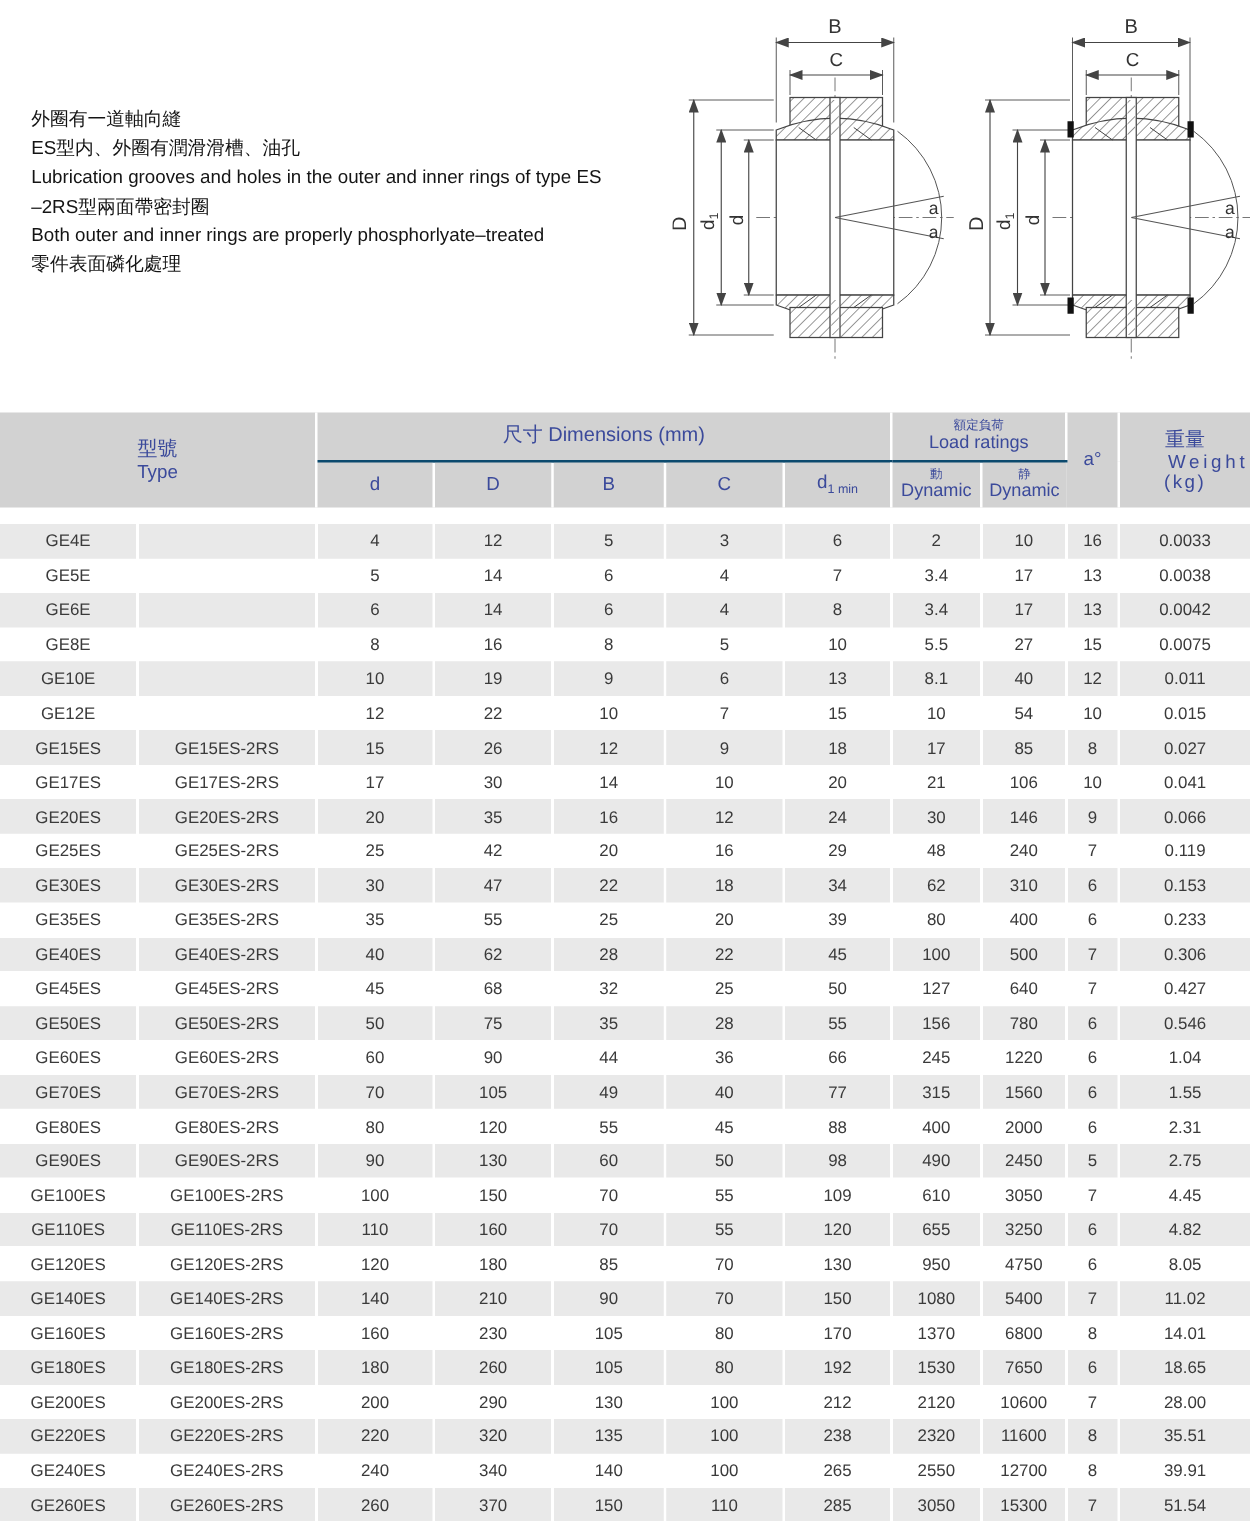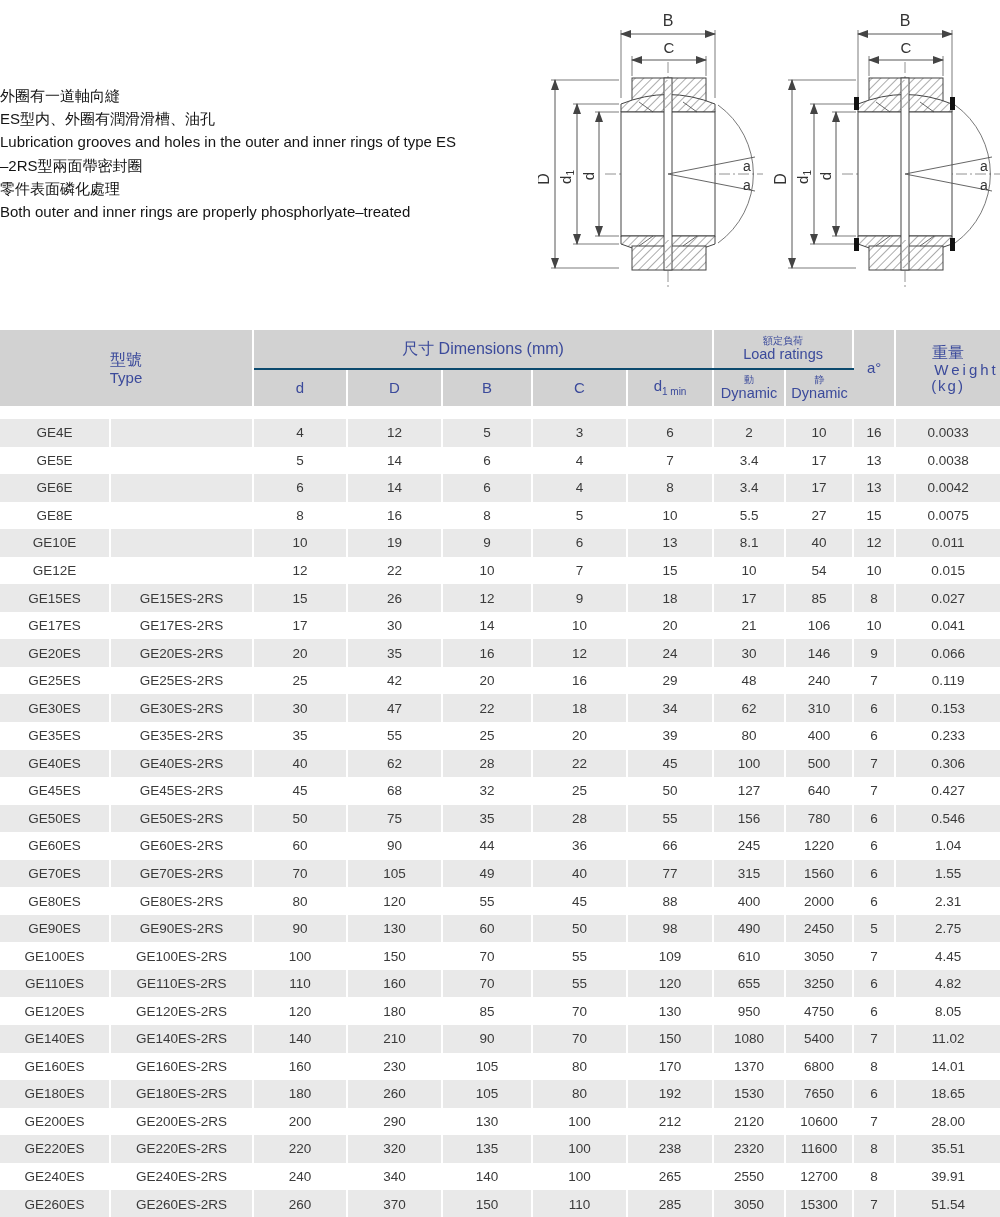--- a/index.html
+++ b/index.html
@@ -3,21 +3,21 @@
 <meta charset="utf-8">
 <style>
   * { margin:0; padding:0; box-sizing:border-box; }
   html,body { background:#fff; }
   .page {
     position:relative; width:1000px; height:1217px; background:#ffffff;
     font-family:"Liberation Sans", sans-serif; overflow:hidden;
   }
 
   
-  .intro { position:absolute; left:0; top:84px; color:#141414; }
+  .intro { position:absolute; left:25px; top:84px; color:#141414; }
   .intro-line { font-size:15px; line-height:23.2px; white-space:nowrap; }
 
   
   .diagrams { position:absolute; left:538px; top:0; width:462px; height:300px; }
   .diagrams text { font-family:"Liberation Sans", sans-serif; fill:#333; }
 
   
   table.spec {
     position:absolute; left:0; top:330px; width:1000px;
     border-collapse:collapse; table-layout:fixed;
@@ -53,22 +53,22 @@
 </head>
 <body>
 
 <div class="page">
 
   <div class="intro">
     <div class="intro-line">外圈有一道軸向縫</div>
     <div class="intro-line">ES型内、外圈有潤滑滑槽、油孔</div>
     <div class="intro-line">Lubrication grooves and holes in the outer and inner rings of type ES</div>
     <div class="intro-line">–2RS型兩面帶密封圈</div>
+    <div class="intro-line">Both outer and inner rings are properly phosphorlyate–treated</div>
     <div class="intro-line">零件表面磷化處理</div>
-    <div class="intro-line">Both outer and inner rings are properly phosphorlyate–treated</div>
   </div>
 
   <svg class="diagrams" viewBox="0 0 462 300">
     <defs>
       <pattern id="h" patternUnits="userSpaceOnUse" width="6" height="6" patternTransform="rotate(45)">
         <rect width="6" height="6" fill="#ffffff"></rect>
         <line x1="0" y1="0" x2="0" y2="6" stroke="#5a5a5a" stroke-width="1"></line>
       </pattern>
       <marker id="arr" markerWidth="11" markerHeight="8" refX="10" refY="4" orient="auto-start-reverse" markerUnits="userSpaceOnUse">
         <path d="M0,0 L11,4 L0,8 Z" fill="#444"></path>

